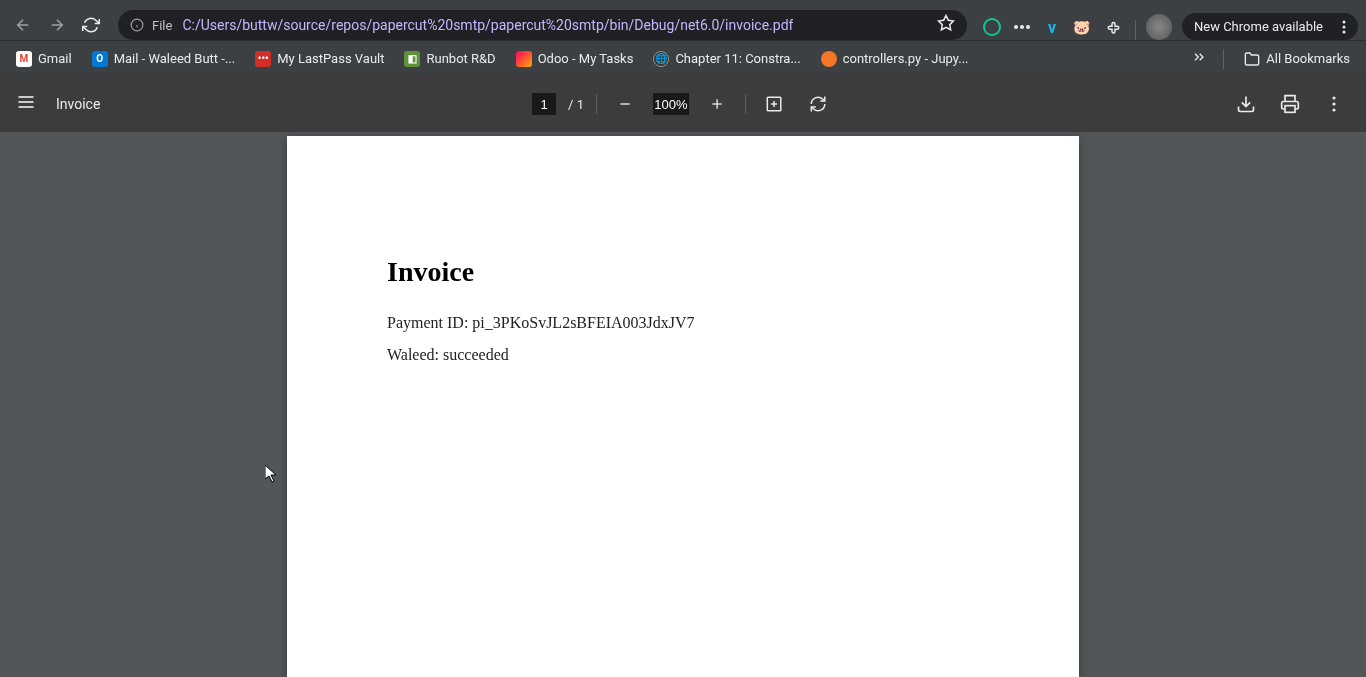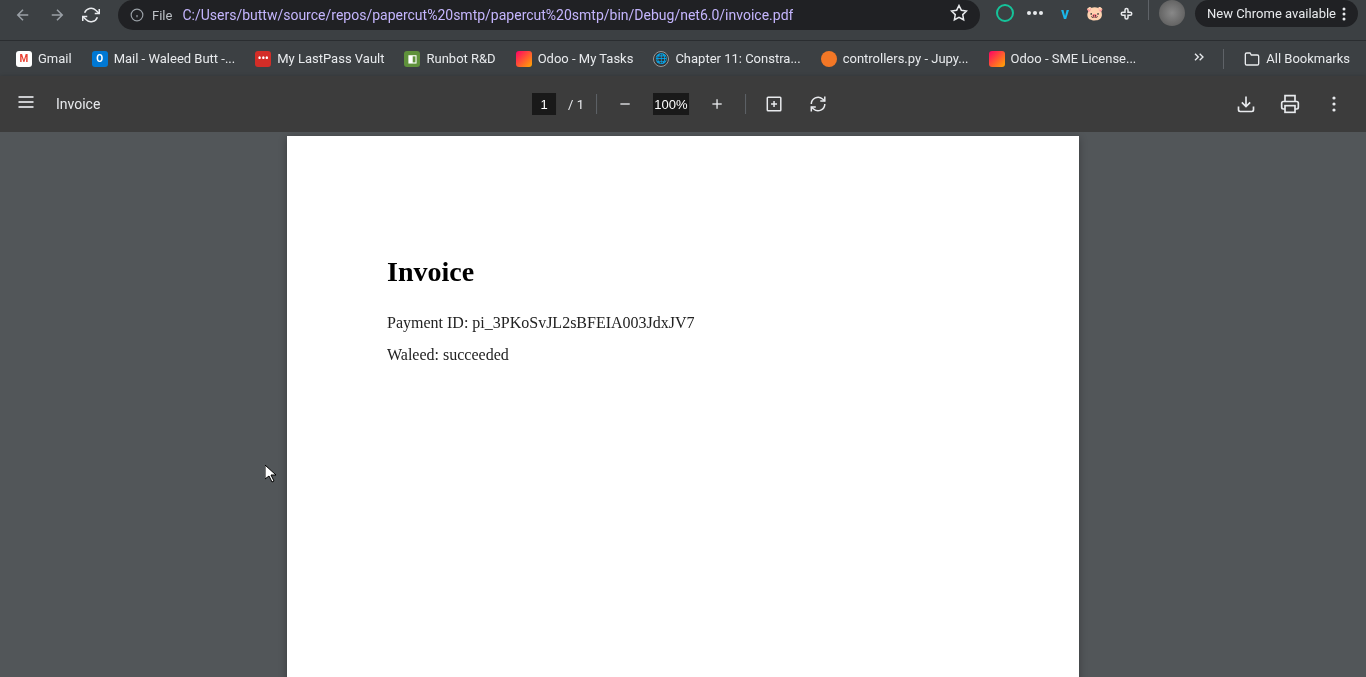--- a/index.html
+++ b/index.html
@@ -10,21 +10,21 @@
   background: #3b3b3d;
   overflow: hidden;
   position: relative;
 }
 
 
 .browser-toolbar {
   height: 40px;
   background: #3c4043;
   display: flex;
-  align-items: flex-start;
+  align-items: flex-end;
   padding: 0 8px;
   gap: 4px;
 }
 .nav-btn {
   width: 30px;
   height: 30px;
   display: flex;
   align-items: center;
   justify-content: center;
   border-radius: 50%;
@@ -68,21 +68,21 @@
   width:26px;height:26px;display:flex;align-items:center;justify-content:center;
   border-radius:50%;cursor:pointer;
 }
 .new-chrome {
   background:#202124;
   color:#e8eaed;
   font-size:13px;
   padding:6px 12px;
   border-radius:16px;
   margin-left:6px;
-  display:flex;align-items:center;gap:6px;
+  display:flex;align-items:center;gap:19px;
   cursor:pointer;
 }
 
 
 .bookmarks-bar {
   height: 36px;
   background: #3c4043;
   border-top:1px solid #2a2d30;
   display:flex;
   align-items:center;
@@ -264,24 +264,20 @@
     <span class="bm-icon" style="background:linear-gradient(135deg,#f06,#fa0);"></span>
     <span>Odoo - My Tasks</span>
   </div>
   <div class="bookmark">
     <span class="bm-icon" style="background:#333;border:1px solid #999;border-radius:50%;">🌐</span>
     <span>Chapter 11: Constra...</span>
   </div>
   <div class="bookmark">
     <span class="bm-icon" style="background:#f37726;border-radius:50%;"></span>
     <span>controllers.py - Jupy...</span>
-  </div>
-  <div class="bookmark">
-    <span class="bm-icon" style="background:linear-gradient(135deg,#f06,#fa0);"></span>
-    <span>Odoo - SME License...</span>
   </div>
   <div class="bm-spacer"></div>
   <div class="bm-overflow">
     <svg width="16" height="16" viewBox="0 0 24 24" fill="none" stroke="#e8eaed" stroke-width="2">
         <path d="M13 17l5-5-5-5M6 17l5-5-5-5"></path>
       </svg>
   </div>
   <div class="bm-divider"></div>
   <div class="bookmark">
     <svg width="16" height="16" viewBox="0 0 24 24" fill="none" stroke="#e8eaed" stroke-width="2">

